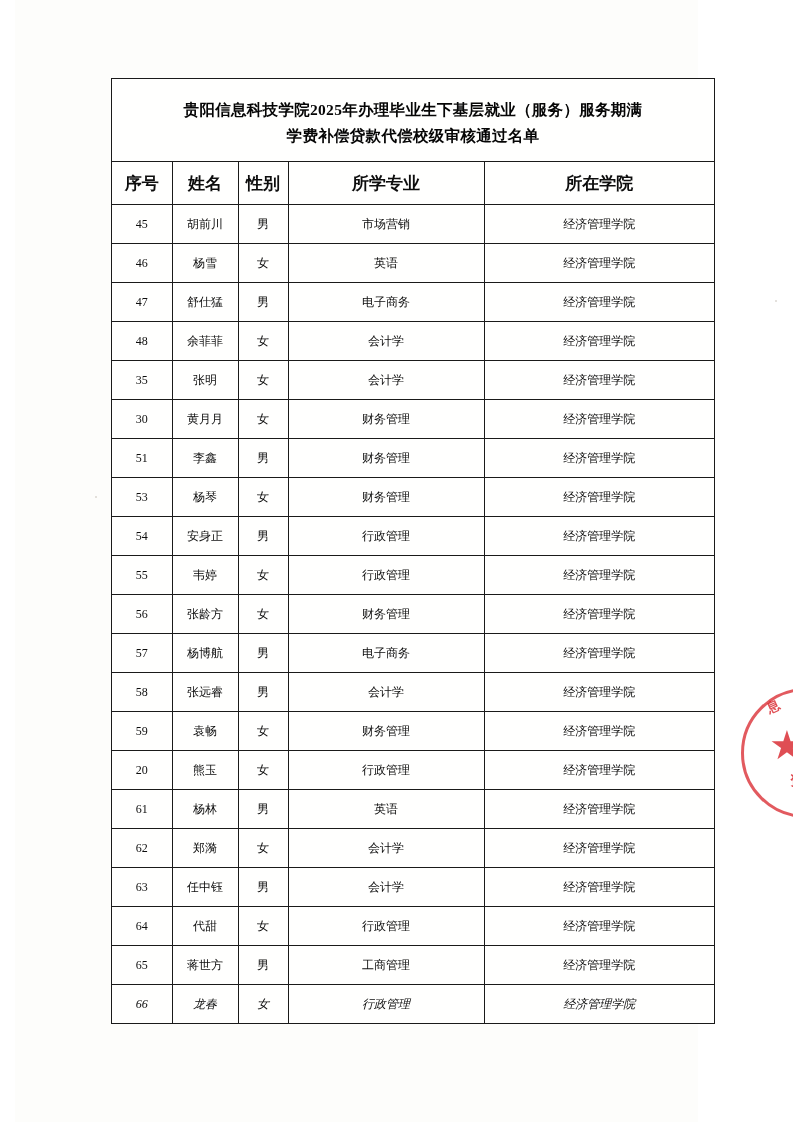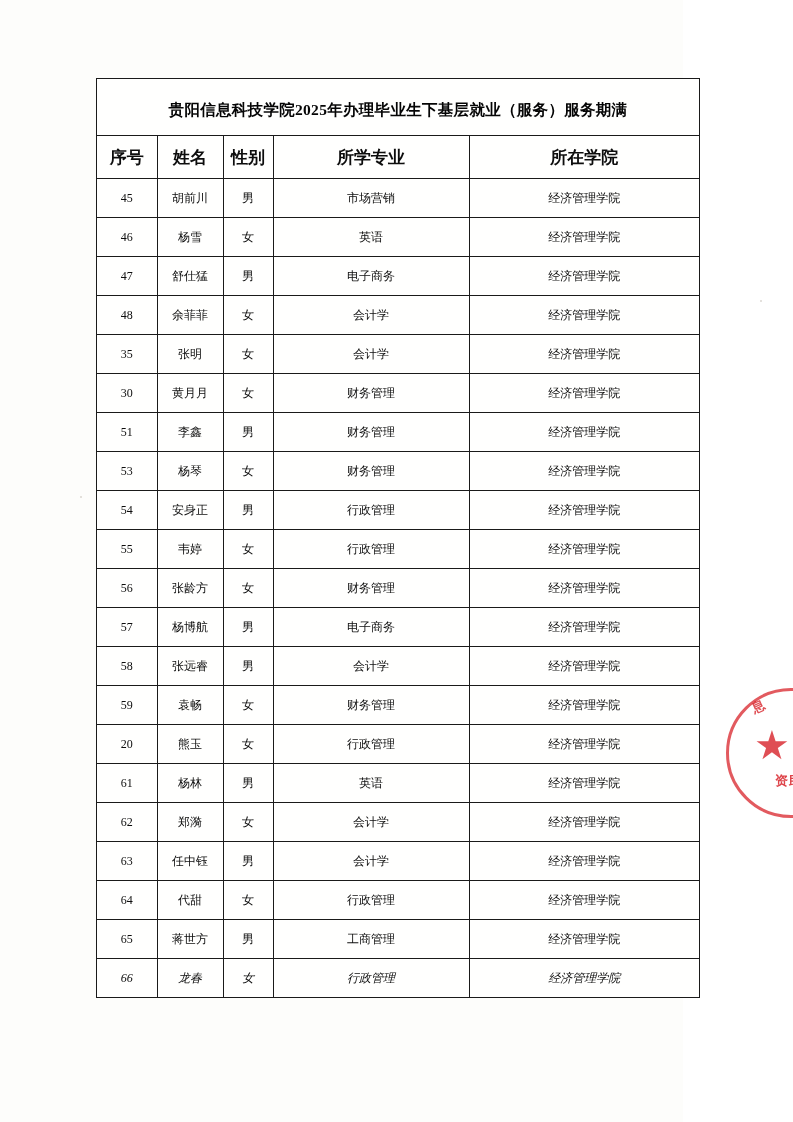--- a/index.html
+++ b/index.html
@@ -10,21 +10,21 @@
     width: 793px;
     height: 1122px;
     background: #ffffff;
     font-family: "Liberation Serif", "DejaVu Serif", serif;
     color: #111;
     position: relative;
     overflow: hidden;
   }
   .page {
     position: absolute;
-    left: 0; top: 0;
+    left: 15px; top: 0;
     width: 683px;
     height: 1122px;
     background: #fdfdfb;
   }
   .doc-frame {
     position: absolute;
     left: 96px;
     top: 78px;
     width: 604px;
     border: 1px solid #1a1a1a;
@@ -147,20 +147,21 @@
 </style>
 </head>
 <body>
 
 <div class="page">
 
   <div class="doc-frame">
 
     <div class="title-block">
       <div class="title-line">贵阳信息科技学院2025年办理毕业生下基层就业（服务）服务期满</div>
+      <div class="title-line">学费补偿贷款代偿校级审核通过名单</div>
     </div>
 
     <table class="list">
       <colgroup>
         <col class="c-no">
         <col class="c-name">
         <col class="c-sex">
         <col class="c-major">
         <col class="c-college">
       </colgroup>

